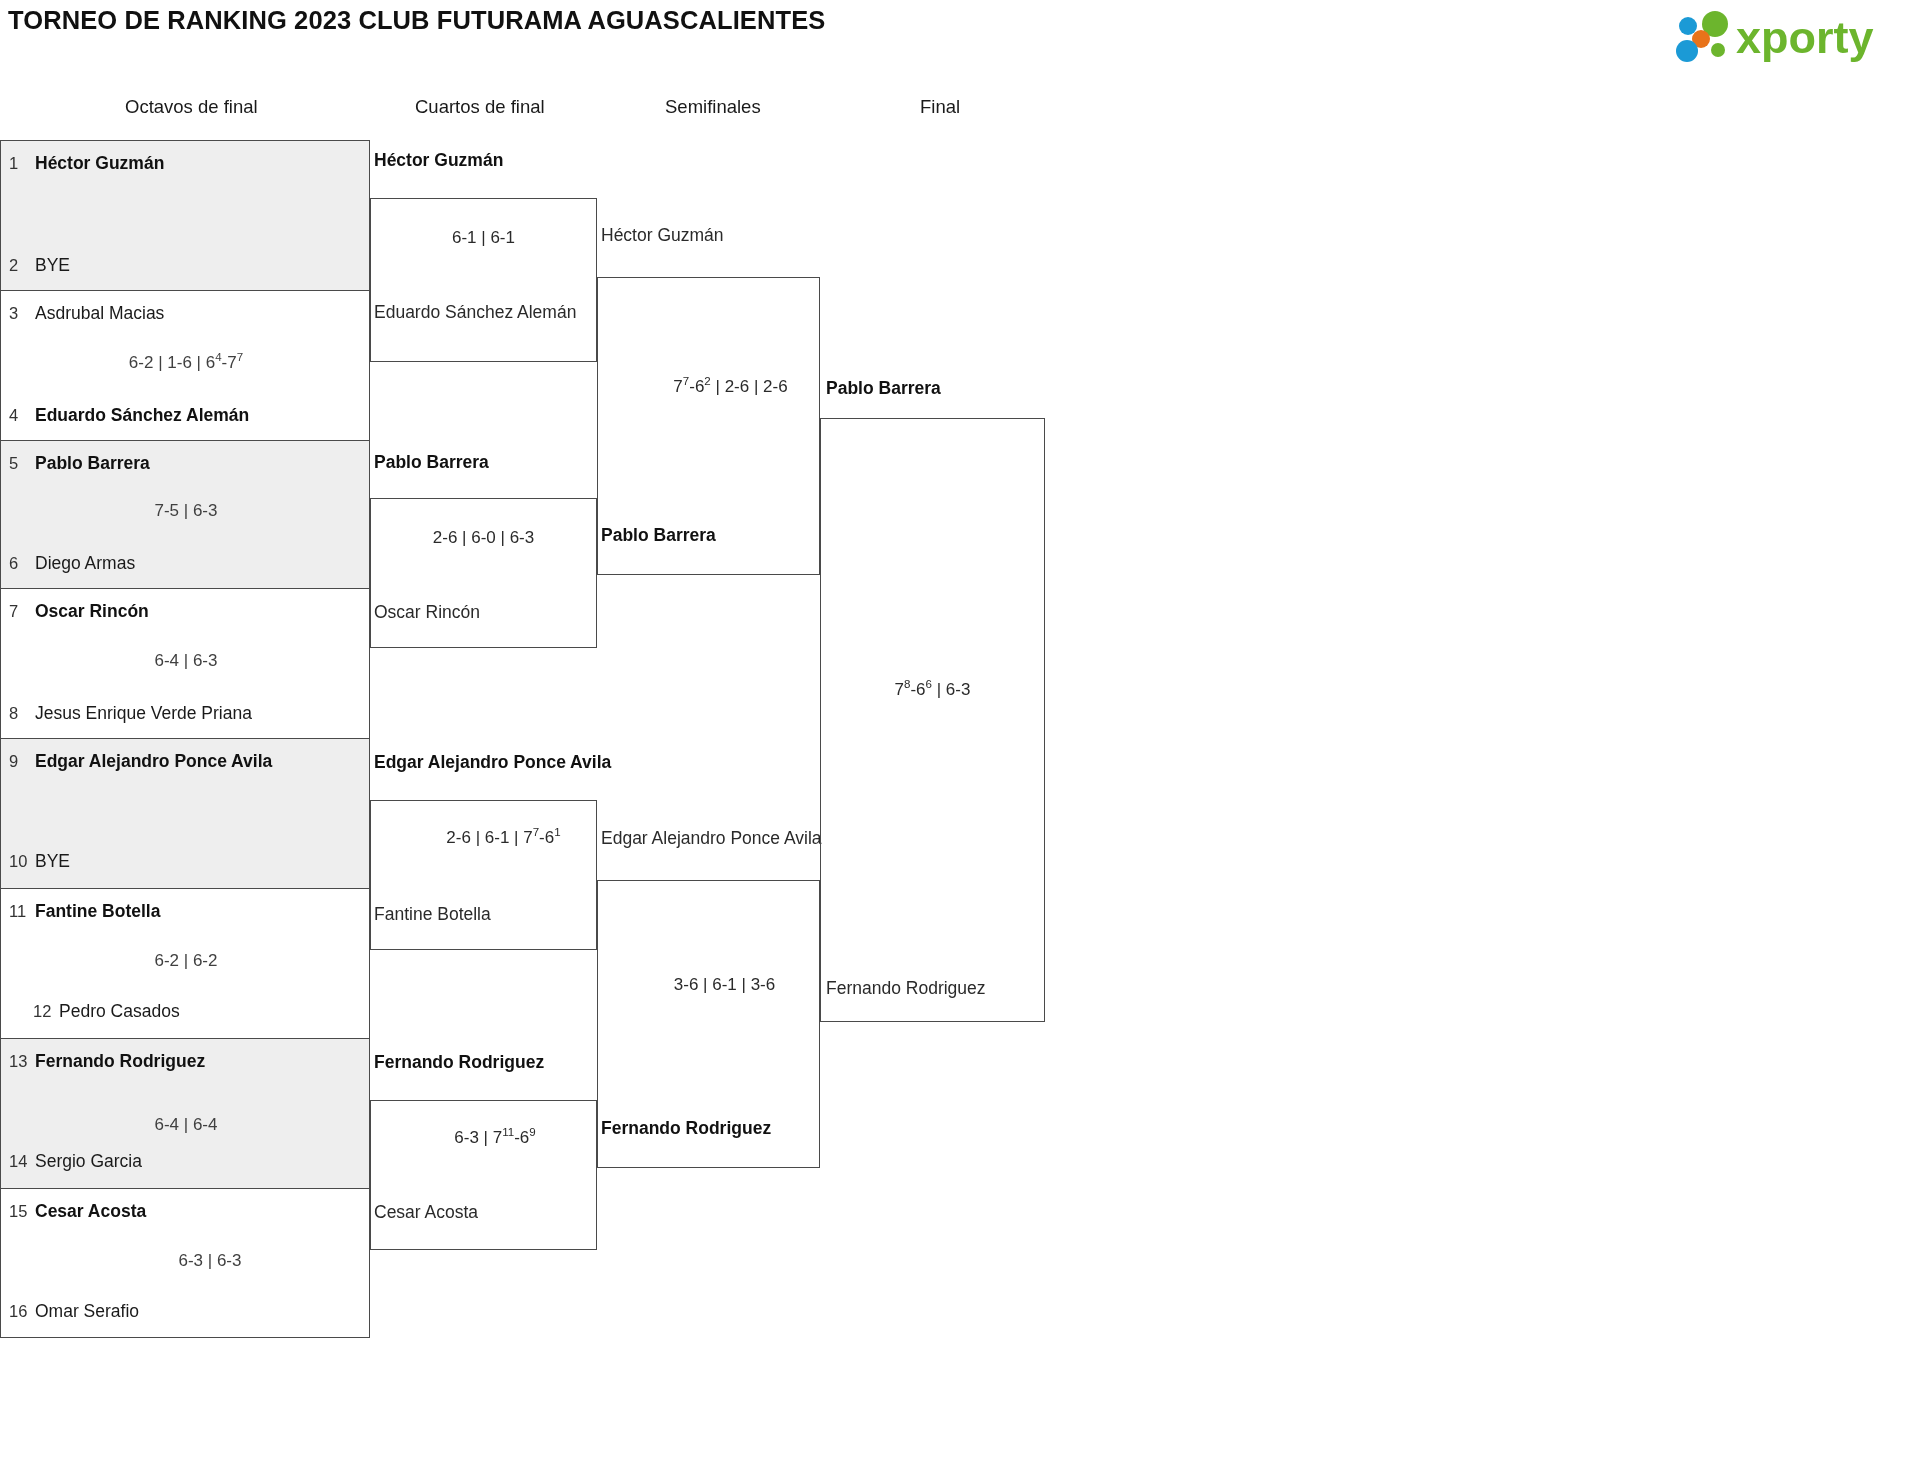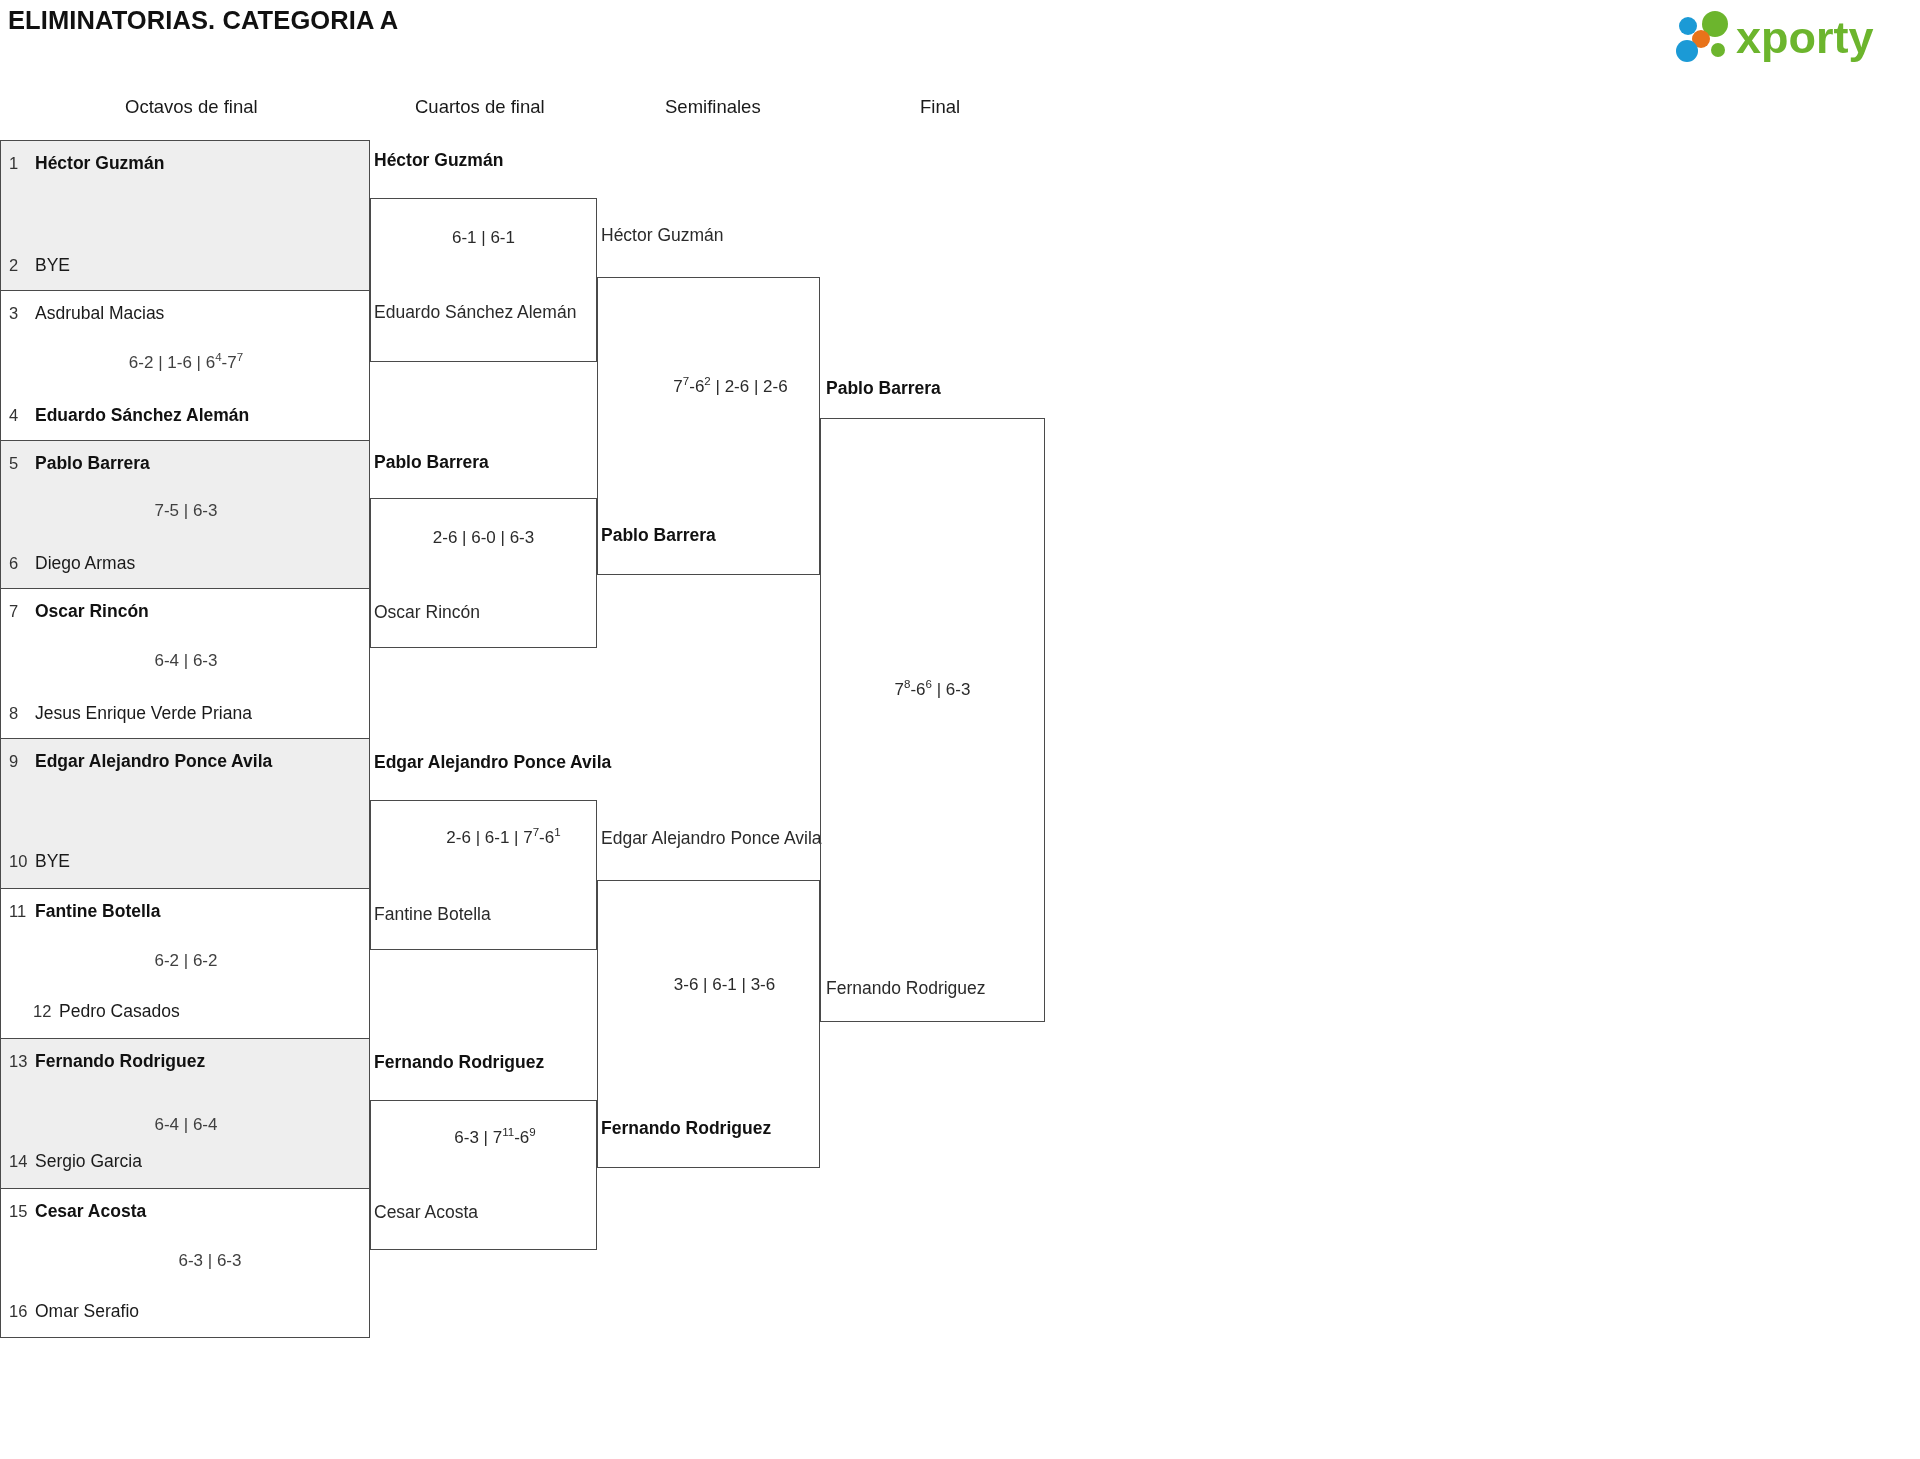--- a/index.html
+++ b/index.html
@@ -134,21 +134,21 @@
     vertical-align: super;
     line-height: 0;
   }
 </style>
 </head>
 <body>
 
 <div id="page">
 
   <div id="title-block">
-    <div class="title-line">ELIMINATORIAS. CATEGORIA A</div>
+    <div class="title-line">TORNEO DE RANKING 2023 CLUB FUTURAMA AGUASCALIENTES</div>
   </div>
 
   <div id="logo">
     <svg width="232" height="56" viewBox="0 0 232 56" xmlns="http://www.w3.org/2000/svg">
       <circle cx="18" cy="18" r="9" fill="#1b9ad6"></circle>
       <circle cx="45" cy="16" r="13" fill="#6cb52d"></circle>
       <circle cx="31" cy="31" r="9" fill="#e8731a"></circle>
       <circle cx="17" cy="43" r="11" fill="#1b9ad6"></circle>
       <circle cx="48" cy="42" r="7" fill="#6cb52d"></circle>
       <text x="66" y="45" font-family="Liberation Sans, sans-serif" font-size="45" font-weight="bold" fill="#6cb52d">xporty</text>

